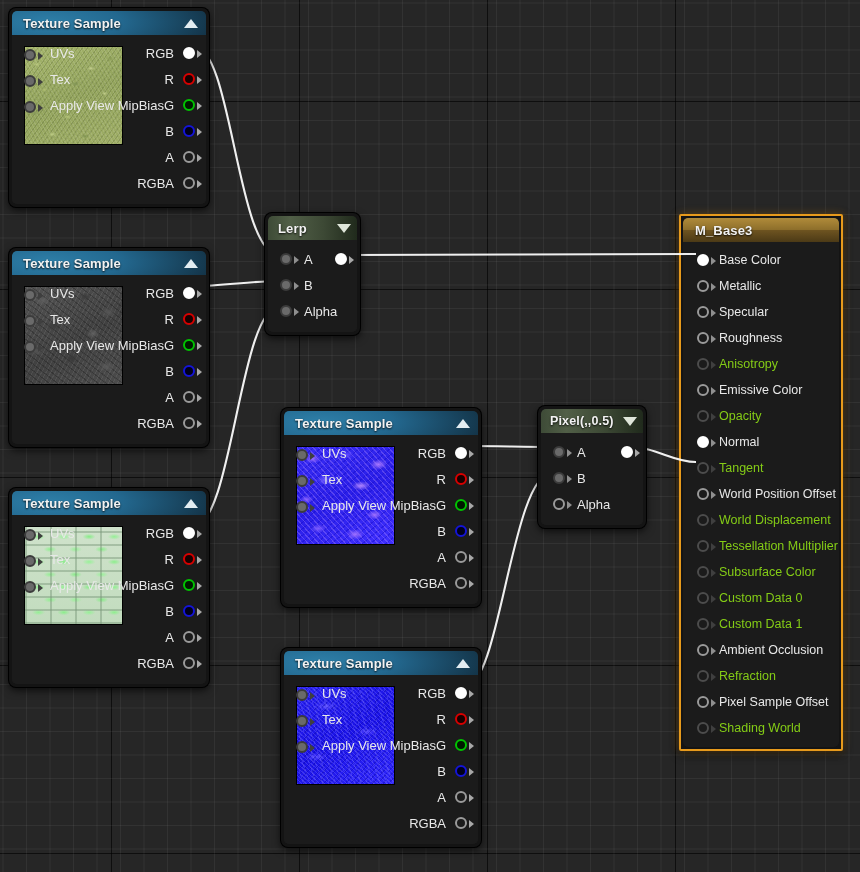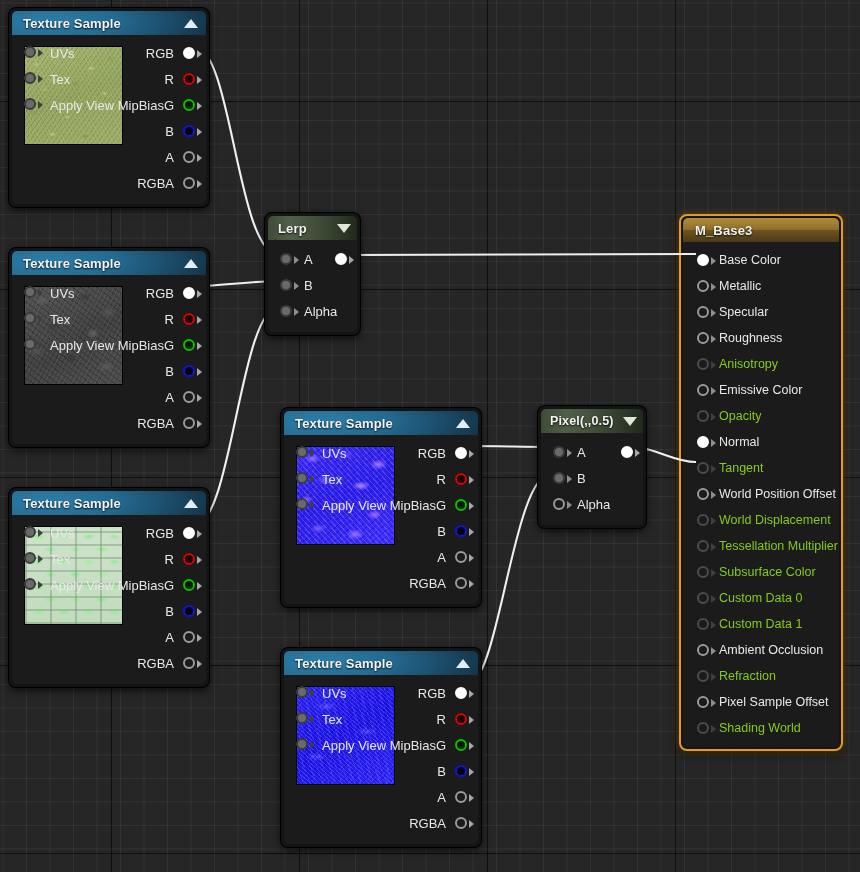--- a/index.html
+++ b/index.html
@@ -109,40 +109,40 @@
   .lbl {
     font-size: 13px;
     color: #e8e8e8;
     white-space: nowrap;
   }
   .lbl.dim { color: #84cc16; }
 
   
   .tsnode { width: 200px; }
   .trow { padding: 0 11px 0 12px; }
-  .trow .in-side { display: flex; align-items: flex-start; gap: 14px; }
+  .trow .in-side { display: flex; align-items: flex-end; gap: 14px; }
   .trow .out-side { margin-left: auto; display: flex; align-items: center; gap: 9px; }
   .out-side .lbl { font-size: 13px; }
   .thumb {
     width: 99px; height: 99px;
     margin: 3px 0 0 12px;
     border: 1px solid #000;
   }
 
   
   .lerpnode { width: 95px; }
   .lrow { padding: 0 10px 0 12px; display: flex; align-items: center; }
   .lrow .in-side { display: flex; align-items: center; gap: 12px; }
   .lrow .out-pin { margin-left: auto; }
 
   
   .outnode {
     width: 164px;
     border: 2px solid #e79a1c;
-    border-radius: 8px;
+    border-radius: 2px;
     background: #141414;
     box-shadow: 0 0 9px rgba(231,154,28,0.35), 0 3px 10px rgba(0,0,0,0.8);
     padding: 2px;
   }
   .orow { padding: 0 0 0 14px; display: flex; align-items: center; gap: 10px; height: 26px; }
   .orow .lbl { font-size: 12.5px; }
 
   
   .tex-grass {
     background-color: #9cad62;

